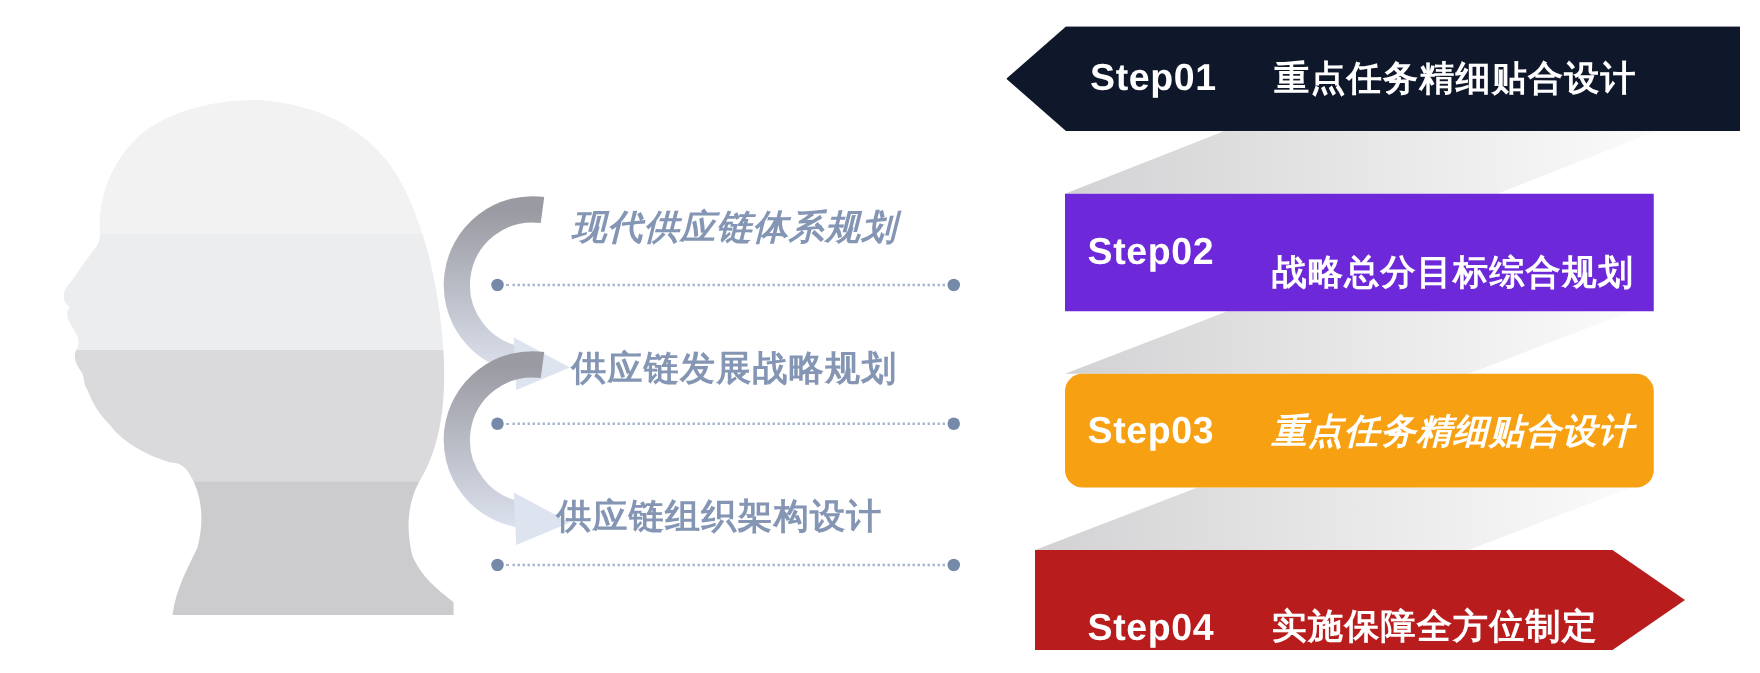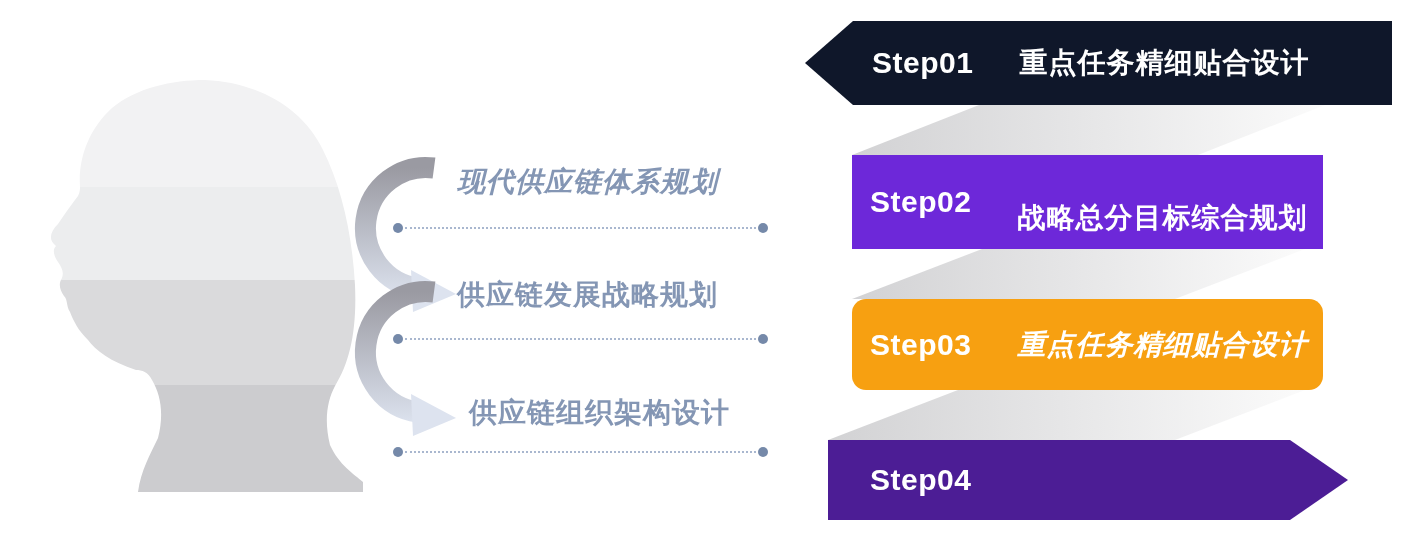--- a/index.html
+++ b/index.html
@@ -104,21 +104,21 @@
     <i class="dot" style="background-color: rgb(117, 137, 169);"></i>
   </div>
 
   <div class="mid-label" style="left: 457px; top: 278px; color: rgb(132, 150, 180); text-align: center;">供应链发展战略规划</div>
   <div class="dotline" style="left:393px;top:334px;width:375px;">
     <i class="dot" style="background-color: rgb(117, 137, 169);"></i>
     <i class="dashes" style="border-top-color: rgb(169, 183, 207);"></i>
     <i class="dot" style="background-color: rgb(117, 137, 169);"></i>
   </div>
 
-  <div class="mid-label" style="left: 469px; top: 396px; color: rgb(132, 150, 180);">供应链组织架构设计</div>
+  <div class="mid-label" style="left: 445px; top: 396px; color: rgb(132, 150, 180);">供应链组织架构设计</div>
   <div class="dotline" style="left:393px;top:447px;width:375px;">
     <i class="dot" style="background-color: rgb(117, 137, 169);"></i>
     <i class="dashes" style="border-top-color: rgb(169, 183, 207);"></i>
     <i class="dot" style="background-color: rgb(117, 137, 169);"></i>
   </div>
 
   <div class="step step1" style="background-color: #0f172a;">
     <span class="sid" style="color: rgb(255, 255, 255);">Step01</span>
     <span class="stext" style="color: rgb(255, 255, 255);">重点任务精细贴合设计</span>
   </div>
@@ -126,17 +126,18 @@
   <div class="step step2" style="background-color: #6d28d9;">
     <span class="sid" style="color: rgb(255, 255, 255);">Step02</span>
     <span class="stext" style="color: rgb(255, 255, 255); margin-top: 32px;">战略总分目标综合规划</span>
   </div>
 
   <div class="step step3" style="background-color: rgb(247, 160, 17); border-radius: 14px;">
     <span class="sid" style="color: rgb(255, 255, 255);">Step03</span>
     <span class="stext" style="color: rgb(255, 255, 255); font-style: italic;">重点任务精细贴合设计</span>
   </div>
 
-  <div class="step step4" style="background-color: #4c1d95;">
+  <div class="step step4" style="background-color: #b91c1c; align-items: flex-end;">
     <span class="sid" style="color: rgb(255, 255, 255);">Step04</span>
+    <span class="stext" style="color: rgb(255, 255, 255);">实施保障全方位制定</span>
   </div>
 
 </div>
 
 </body></html>

